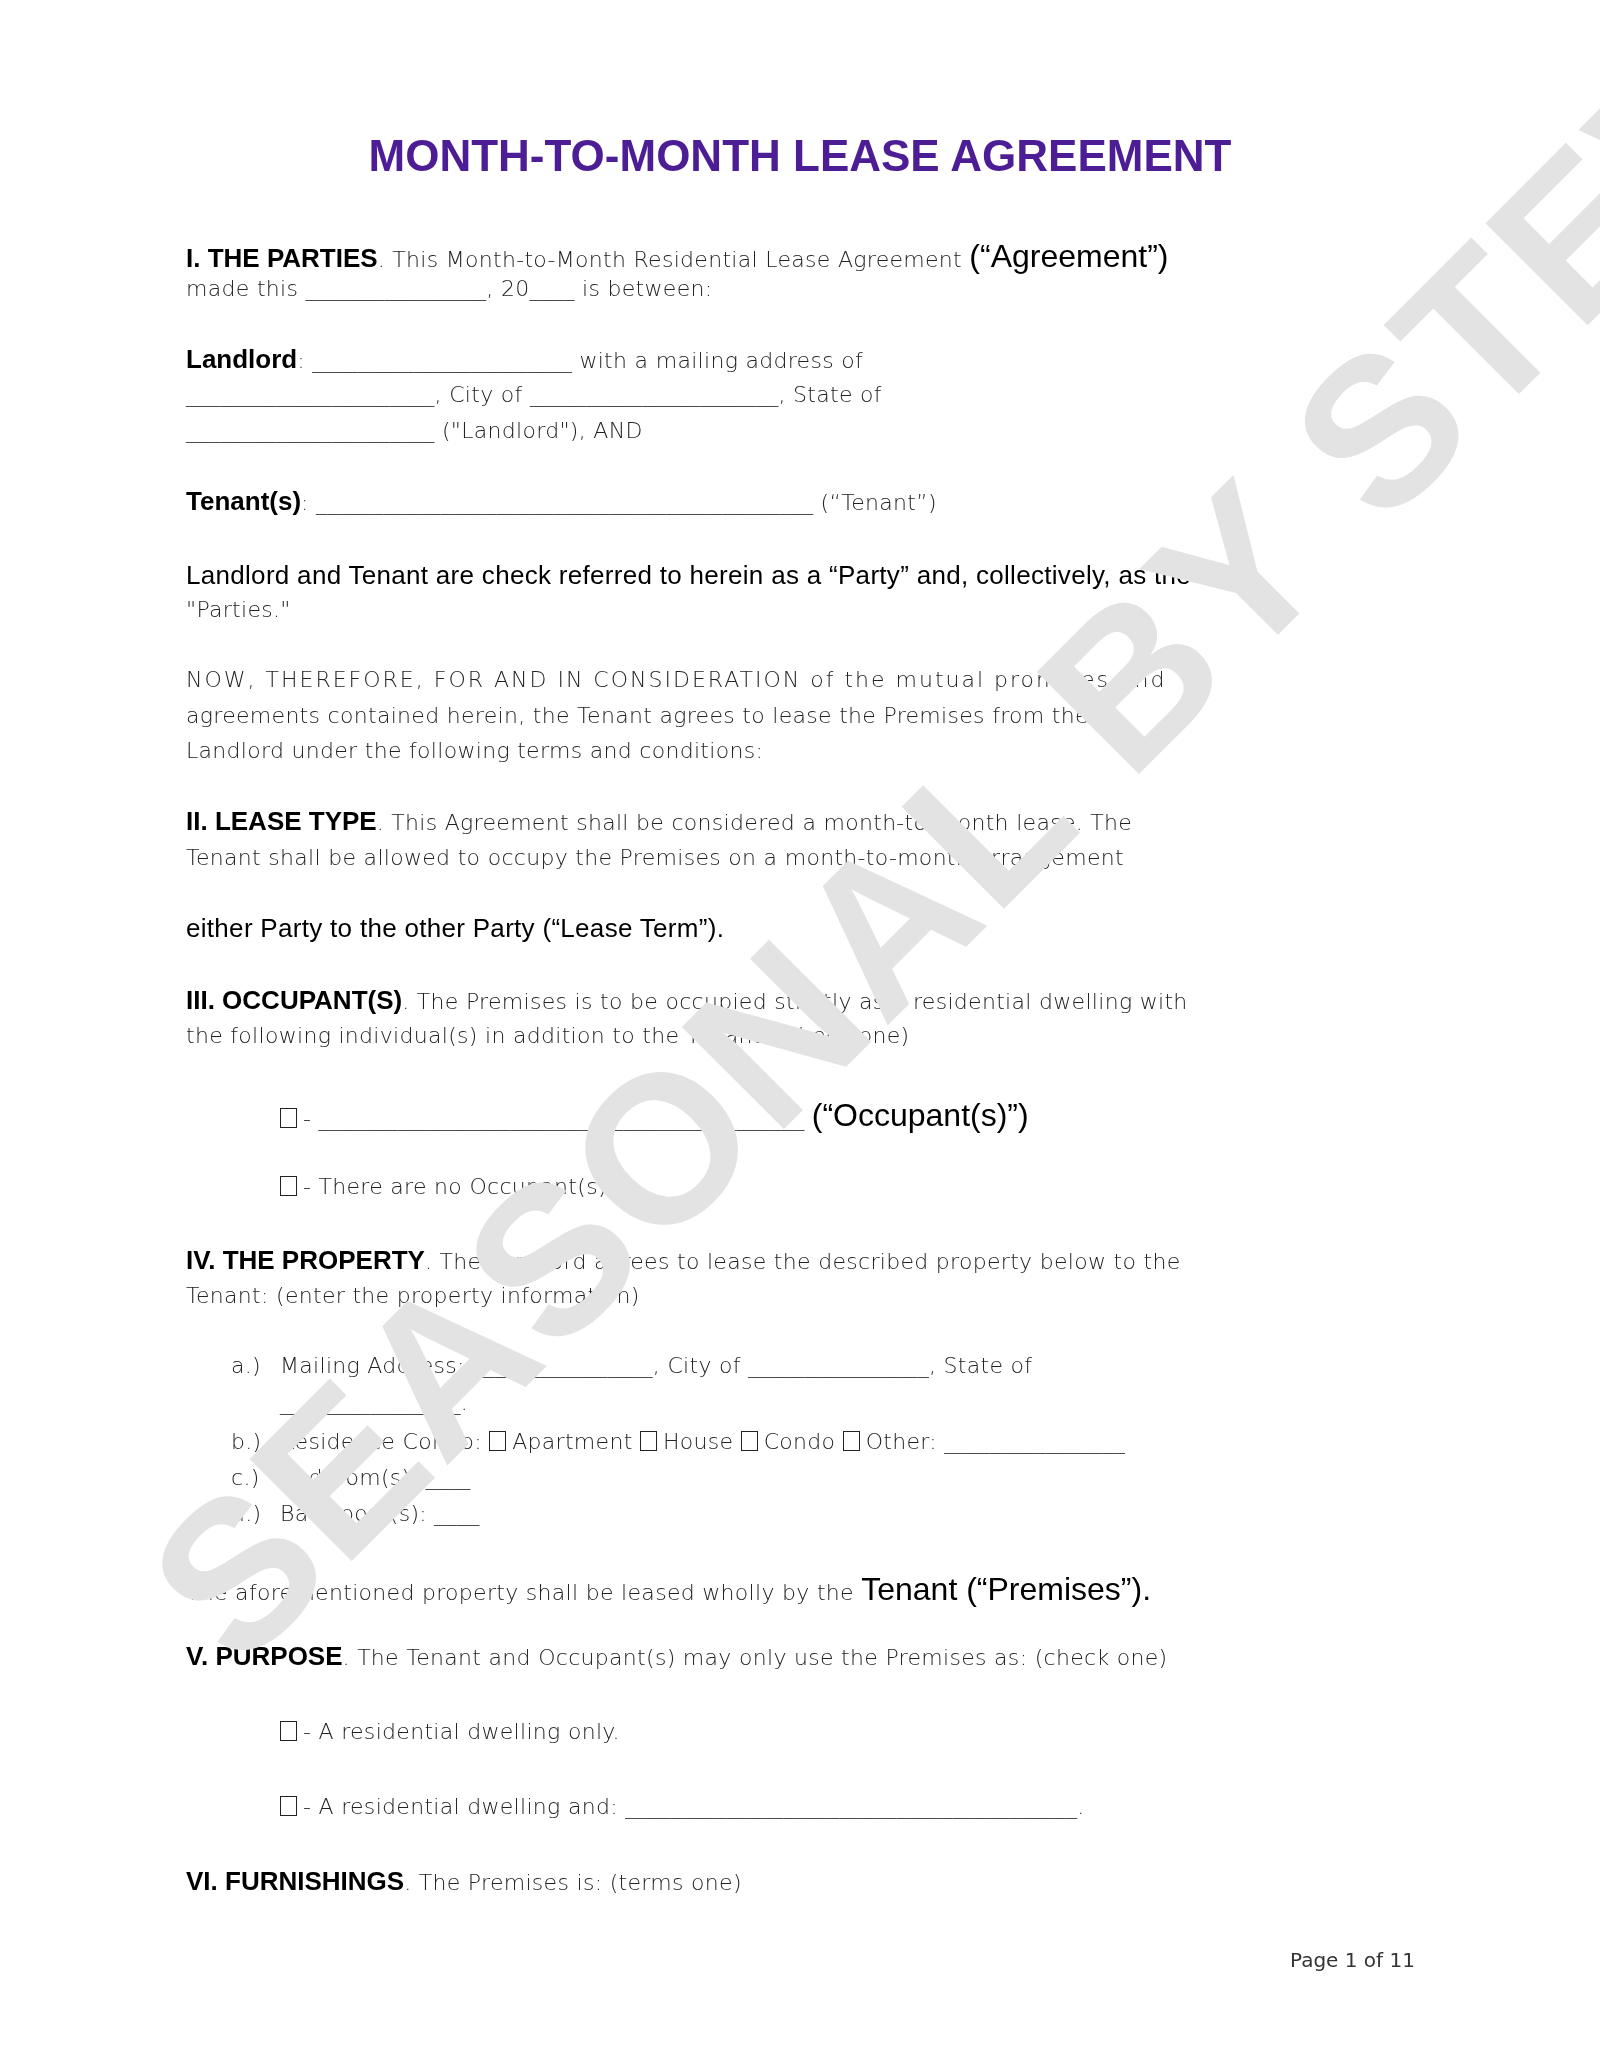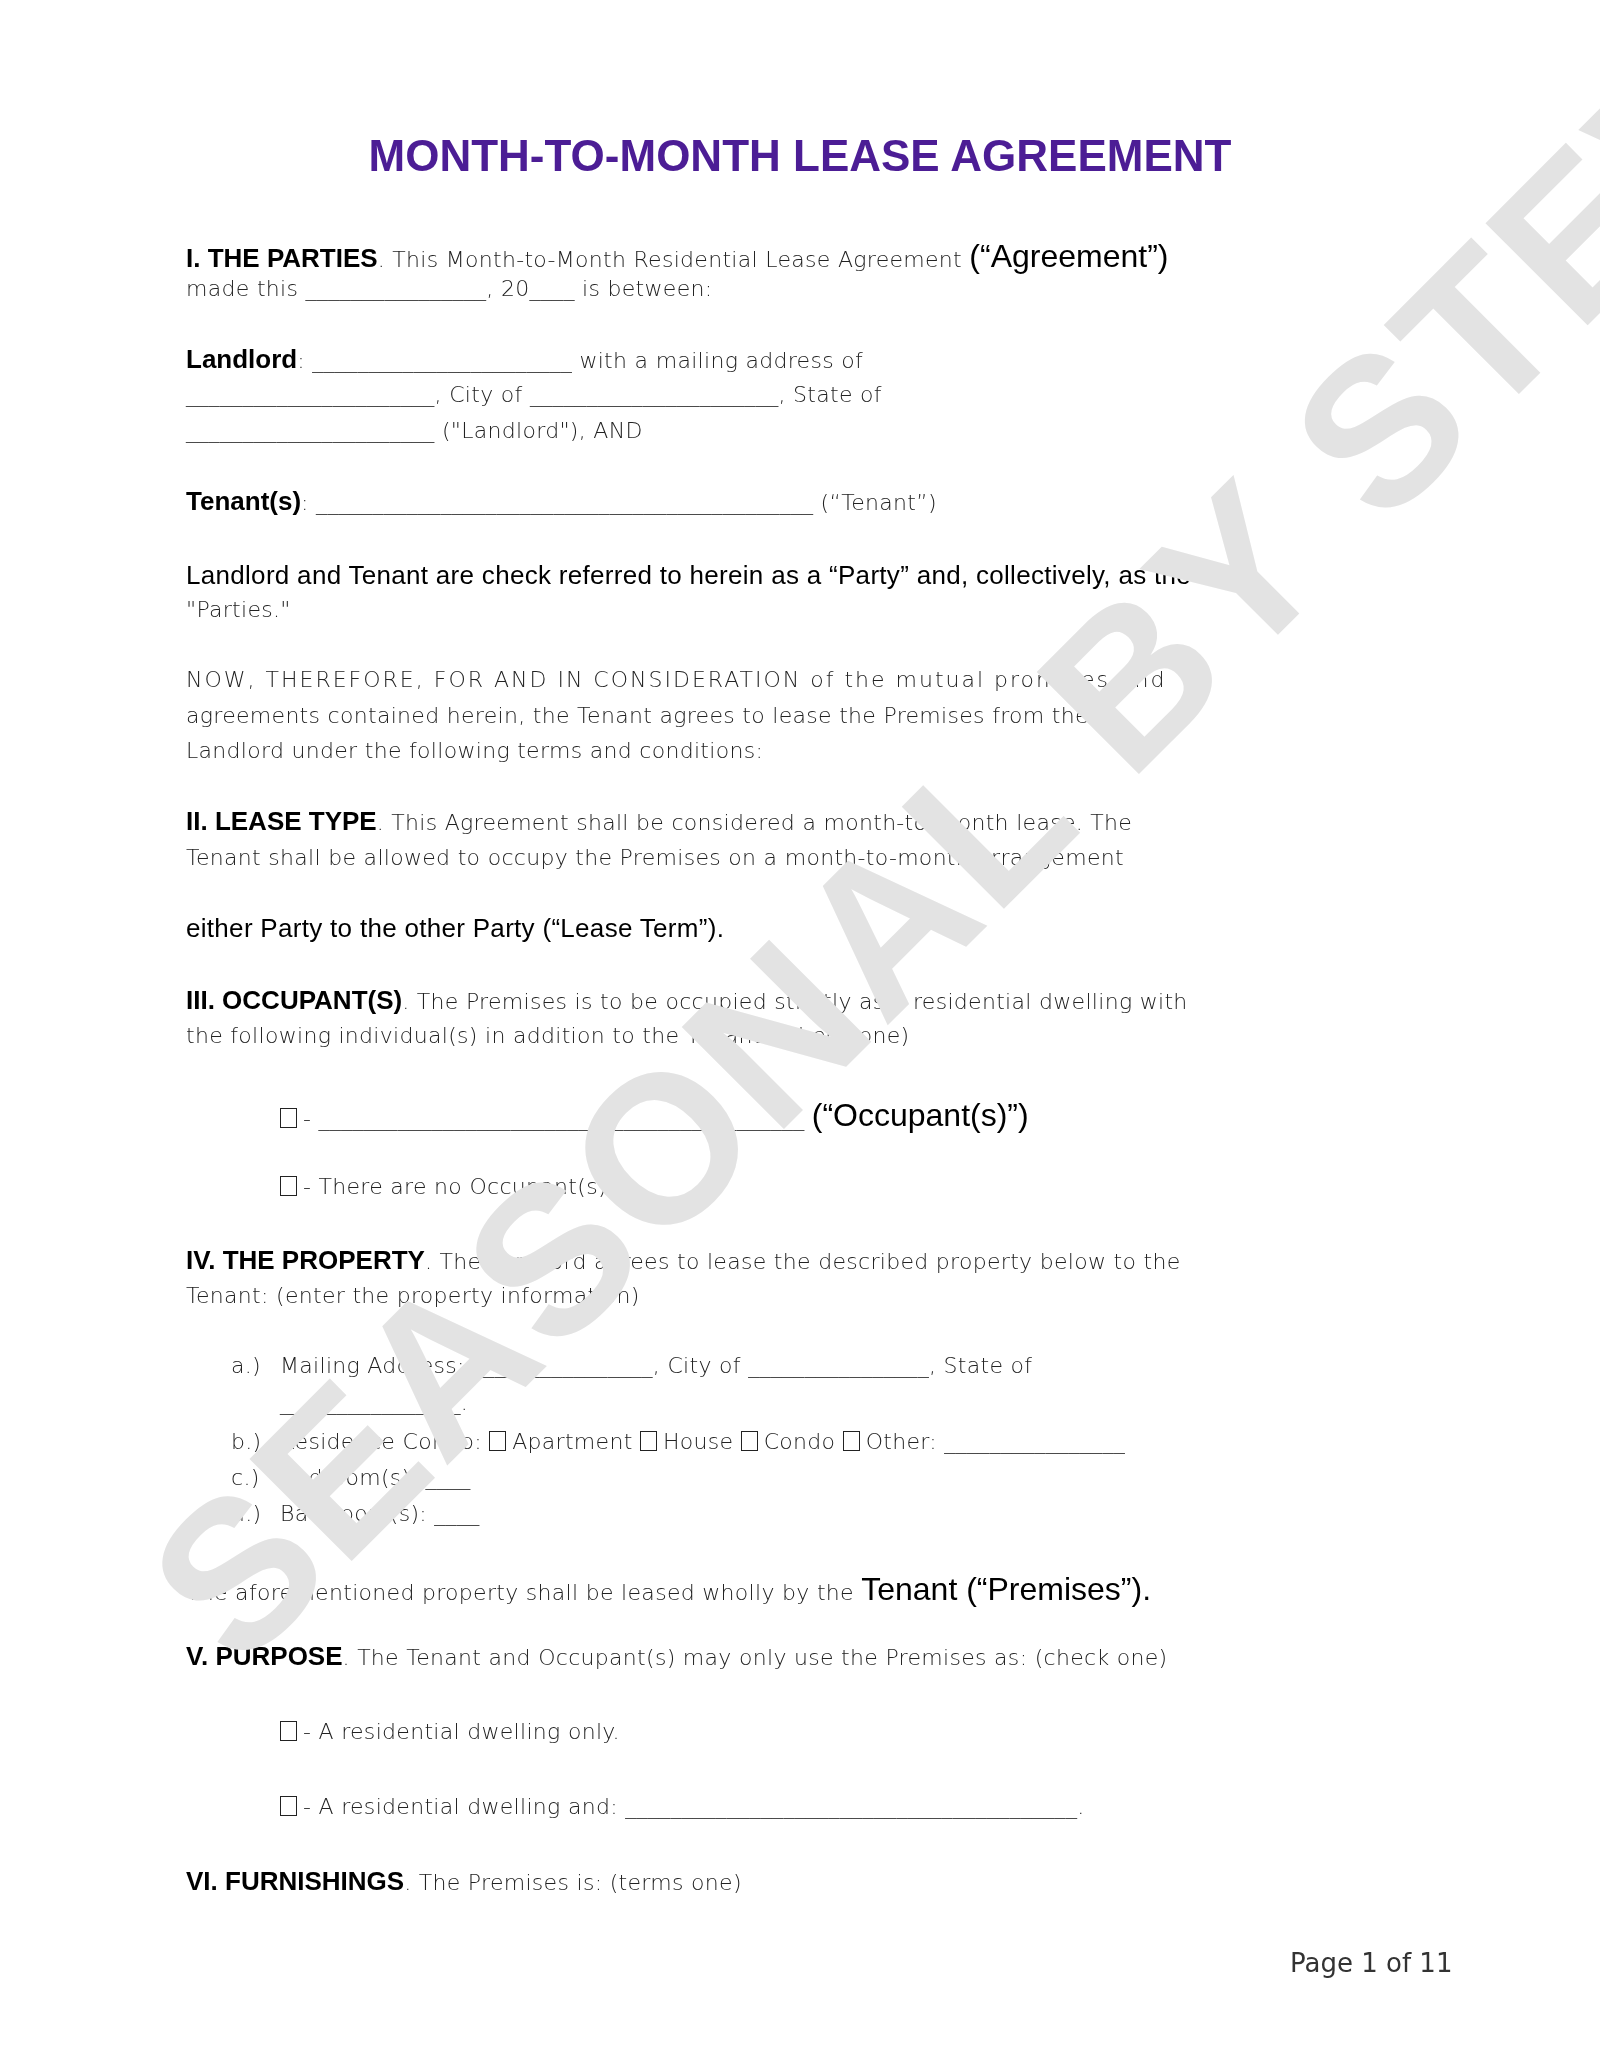--- a/index.html
+++ b/index.html
@@ -6,21 +6,21 @@
   body { width:1600px; height:2070px; position:relative; overflow:hidden; font-family:"Liberation Sans", sans-serif; color:#1a1a1a; }
   .page { position:absolute; left:0; top:0; width:1600px; height:2070px; background:#fff; }
   .title { position:absolute; left:0; width:1600px; top:131px; text-align:center; font-weight:bold; font-size:44px; letter-spacing:0px; color:#4c1d95; }
   .line { position:absolute; left:186px; white-space:nowrap; font-family:"DejaVu Sans", sans-serif; font-size:22px; color:#222; font-weight:300; letter-spacing:0.3px; }
   .line .b { font-family:"Liberation Sans", sans-serif; font-weight:bold; font-size:26px; color:#000; letter-spacing:0; }
   .line .s { font-family:"Liberation Sans", sans-serif; font-size:32px; color:#000; letter-spacing:0; }
   .line.big { font-family:"Liberation Sans", sans-serif; font-size:26px; color:#000; }
   .ind { left:280px; }
   .ind2 { left:231px; }
   .box { display:inline-block; width:15px; height:18px; border:1.5px solid #222; vertical-align:-2px; margin-right:6px; }
-  .pageno { position:absolute; left:1290px; top:1948px; font-family:"DejaVu Sans", sans-serif; font-size:26px; color:#333;text-align:center; }
+  .pageno { position:absolute; left:1290px; top:1948px; font-family:"DejaVu Sans", sans-serif; font-size:20px; color:#333;text-align:center; }
   .watermark { position:absolute; left:-60px; top:900px; width:1700px; text-align:center; font-family:"Liberation Sans", sans-serif; font-weight:bold; font-size:210px; color:#e3e3e3; transform:rotate(-45deg); transform-origin:50% 50%; white-space:nowrap; pointer-events:none; letter-spacing:4px; }
 </style>
 </head>
 <body>
 
 <div class="page">
 
   <div class="title">MONTH-TO-MONTH LEASE AGREEMENT</div>
 
   <div class="line" style="top:238px">

